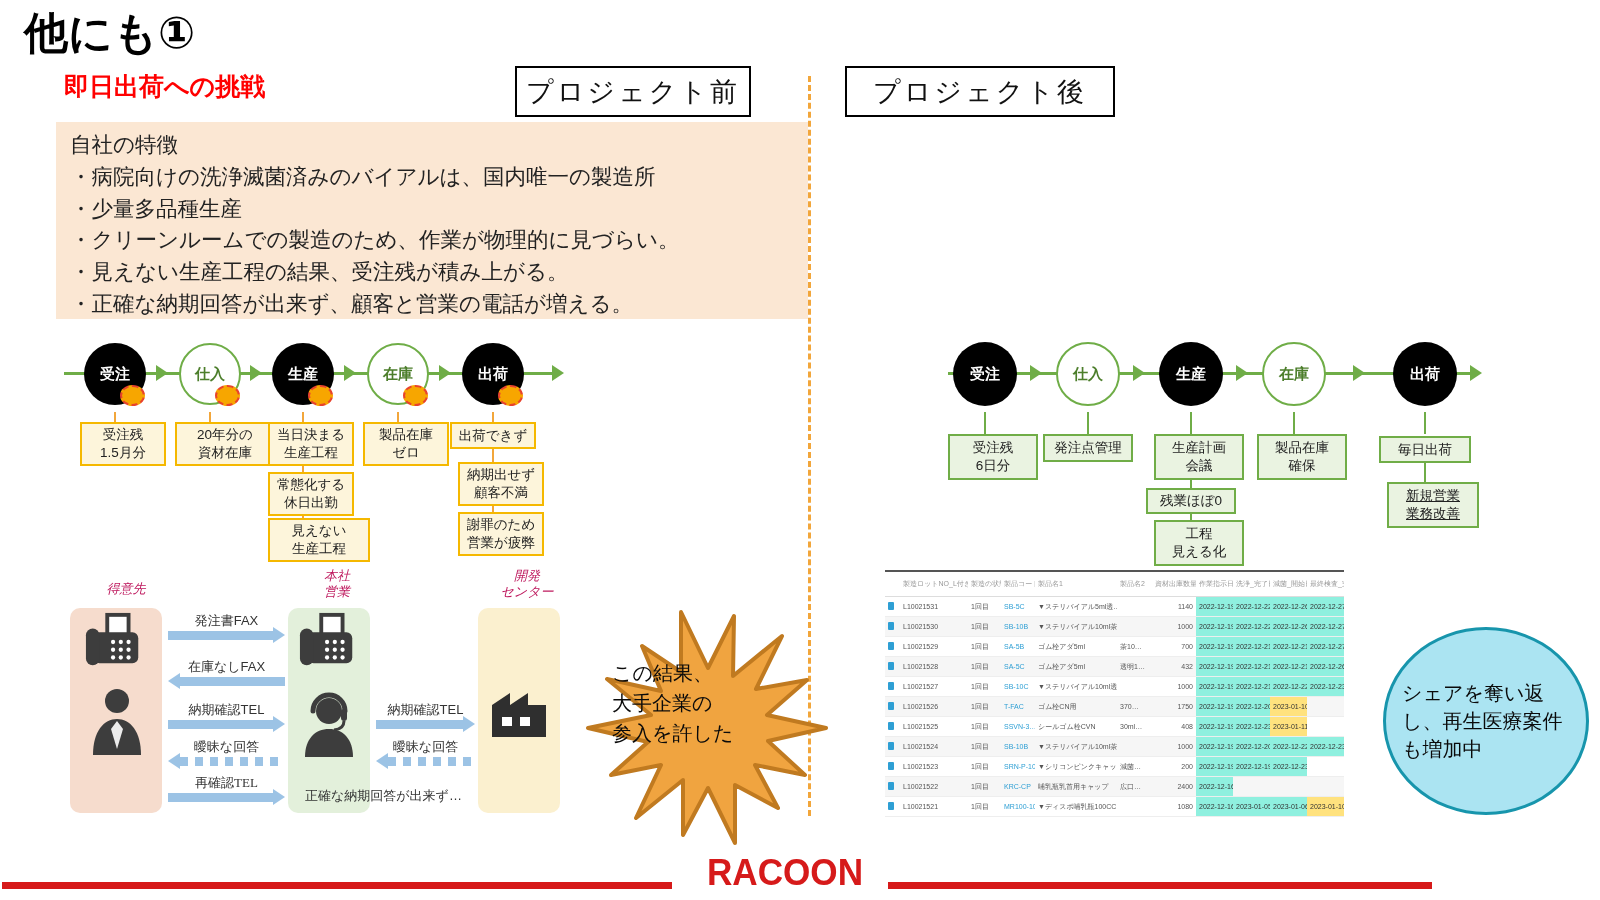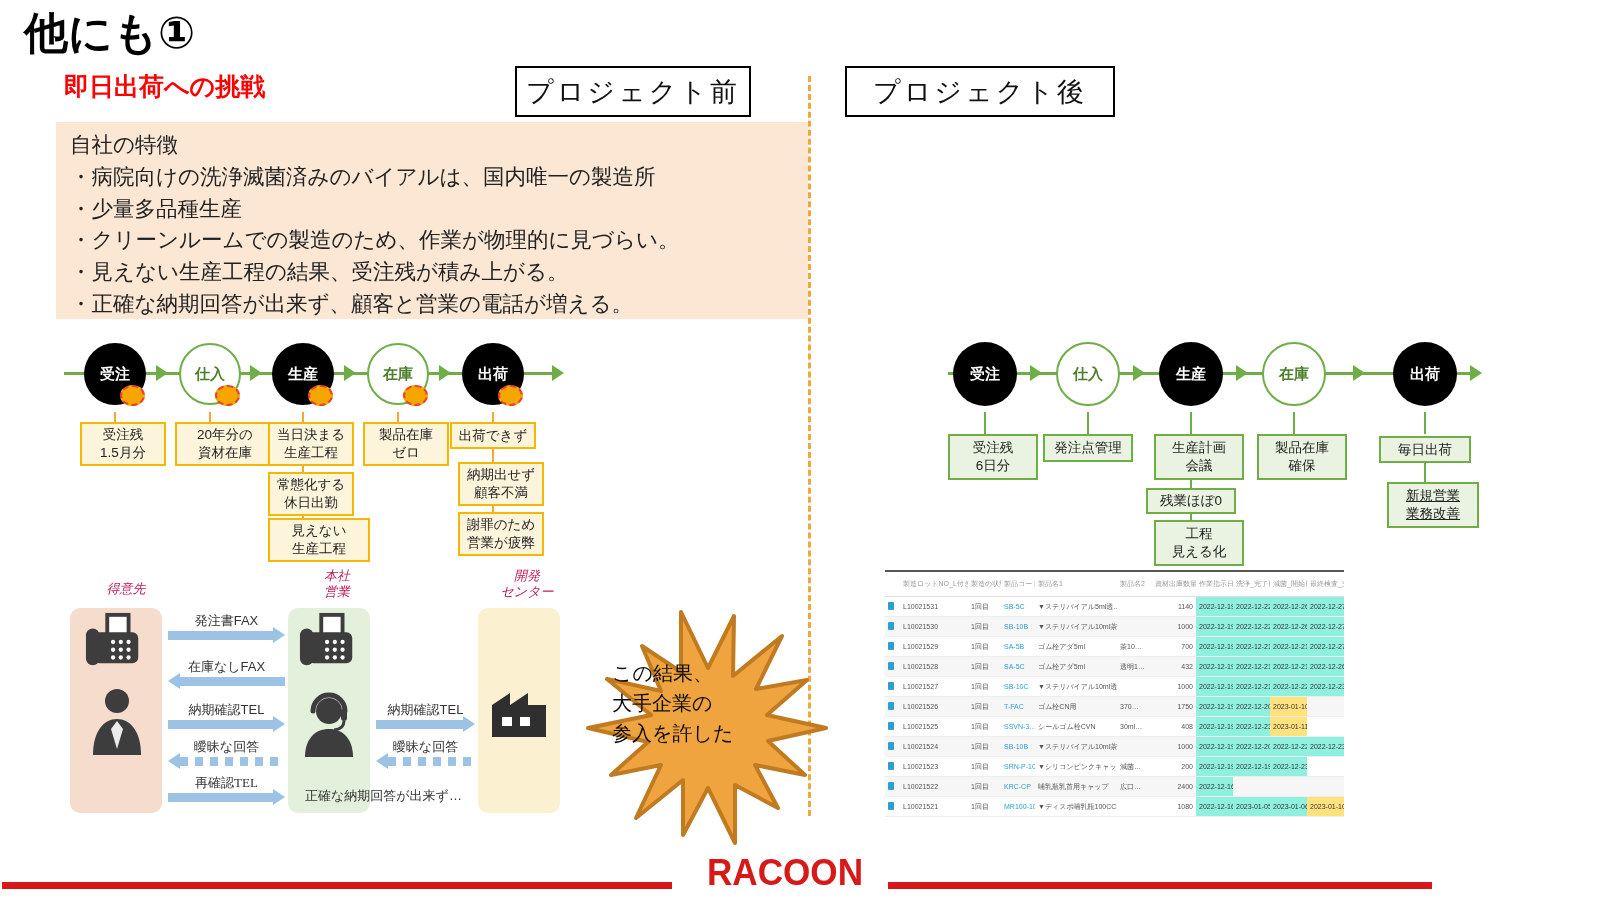--- a/index.html
+++ b/index.html
@@ -434,18 +434,21 @@
             <td class="num">1080</td>
             <td class="cyan">2022-12-16</td>
             <td class="cyan">2023-01-05</td>
             <td class="cyan">2023-01-06</td>
             <td class="yellow">2023-01-10</td>
           </tr>
         </tbody>
     </table>
   </div>
 
+  <div class="abs share-circle" style="left:1383px;top:627px;width:206px;height:188px;">
+    <span>シェアを奪い返し、再生医療案件も増加中</span>
+  </div>
 
   <div class="abs redline" style="left:2px;top:882px;width:670px;"></div>
   <div class="abs brand" style="left:697px;top:852px;width:176px;text-align:center;">RACOON</div>
   <div class="abs redline" style="left:888px;top:882px;width:544px;"></div>
 
 </div>
 
 </body></html>

